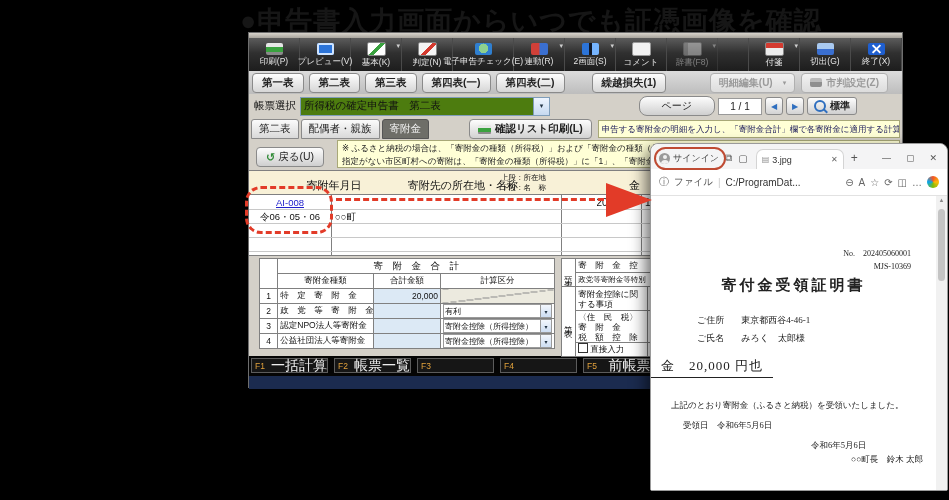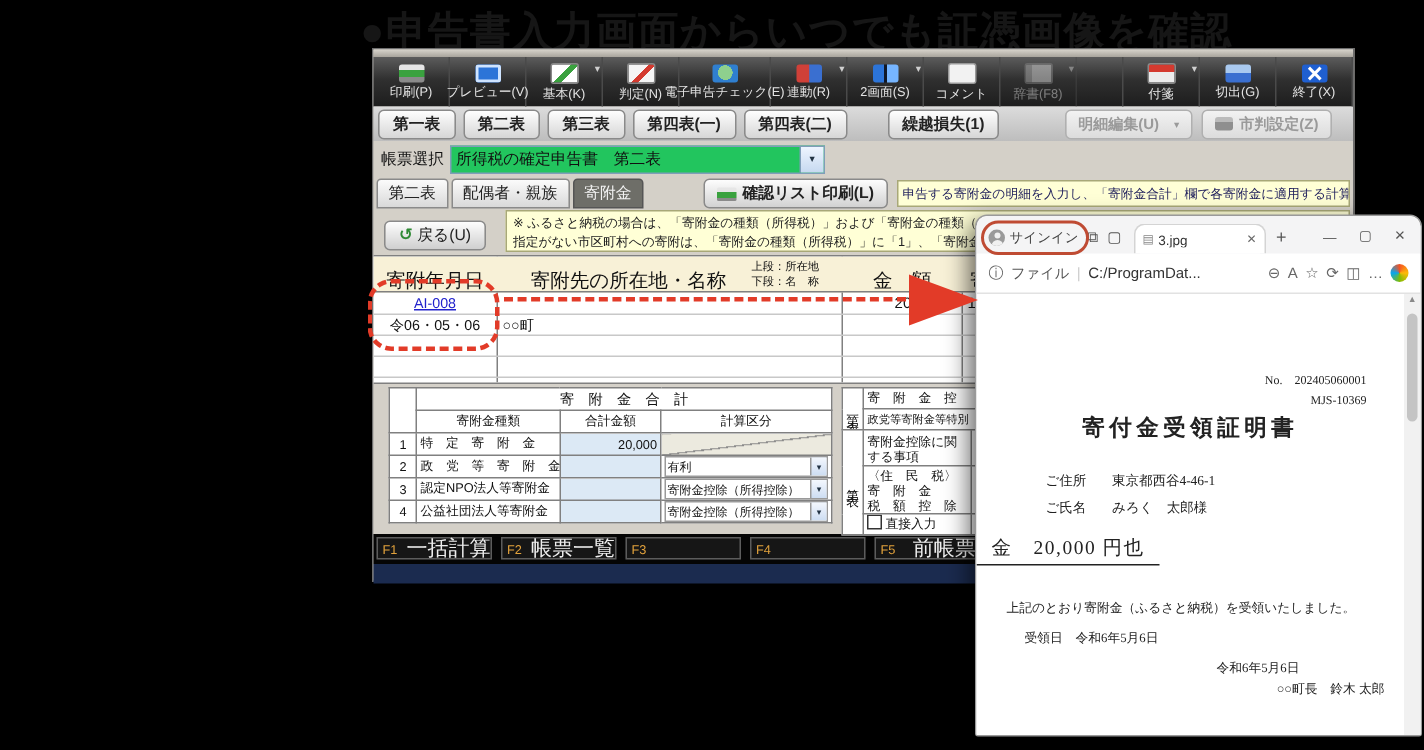--- a/index.html
+++ b/index.html
@@ -41,21 +41,21 @@
             border:1px solid #8a8a8a;border-radius:4px;padding:2px 9px;margin-right:5px;white-space:nowrap;cursor:pointer;}
   .lossbtn{margin-left:22px;}
   .rightbtns{margin-left:auto;display:flex;align-items:flex-end;padding-right:14px;font-weight:bold;}
   .graybtn{font-size:10px;color:#9a9a9a;background:linear-gradient(#f2f2f2,#dcdcdc);border:1px solid #b0b0b0;
            border-radius:4px;padding:2px 8px;margin-left:6px;display:flex;align-items:center;gap:4px;white-space:nowrap;}
   .stamp{width:12px;height:9px;background:linear-gradient(#bbb 40%,#8f8f8f 40%);border-radius:2px;}
   .ddg{font-size:7px;color:#9a9a9a;margin-left:6px;}
   
   .row2{height:24px;display:flex;align-items:center;padding-left:5px;background:#d4d0c8;}
   .flabel{font-size:10.5px;color:#111;margin-right:4px;white-space:nowrap;}
-  .fselect{width:248px;height:17px;background:#22c55e;border:1px solid #7f9db9;display:flex;align-items:center;}
+  .fselect{width:248px;height:17px;background:#4d7c0f;border:1px solid #7f9db9;display:flex;align-items:center;}
   .fselect .fval{flex:1;font-size:10.5px;color:#111;padding-left:3px;white-space:nowrap;overflow:hidden;}
   .selarr{width:15px;height:100%;background:linear-gradient(#eef5ff,#c6d9f0);border-left:1px solid #7f9db9;
           display:flex;align-items:center;justify-content:center;font-size:7px;color:#234;}
   .pager{margin-left:auto;display:flex;align-items:center;padding-right:45px;gap:3px;}
   .pagebtn{font-size:10px;color:#222;background:linear-gradient(#fdfdfd,#cfcfcf);border:1px solid #8a8a8a;
            border-radius:8px;padding:2px 22px;white-space:nowrap;}
   .pagedisp{width:42px;height:15px;background:#fff;border:1px solid #999;font-size:10px;color:#222;
             text-align:center;line-height:15px;}
   .navbtn{width:16px;height:16px;background:linear-gradient(#fdfdfd,#d3d3d3);border:1px solid #8a8a8a;
           border-radius:3px;font-size:8px;color:#2f6fbf;display:flex;align-items:center;justify-content:center;}
@@ -77,21 +77,21 @@
   .row4{height:30px;position:relative;background:#d4d0c8;}
   .backbtn{position:absolute;left:7px;top:7px;display:flex;align-items:center;gap:3px;font-size:10.5px;color:#222;
            background:linear-gradient(#fdfdfd,#cfcfcf);border:1px solid #8a8a8a;border-radius:4px;padding:2px 9px;}
   .backbtn .barrow{color:#2f8a35;font-weight:bold;font-size:11px;line-height:10px;}
   .note{position:absolute;left:88px;top:0px;right:2px;bottom:2px;background:#ffffd6;border:1px solid #a8a878;
         font-size:8.5px;color:#222;line-height:13px;padding:1px 4px;overflow:hidden;white-space:nowrap;}
   
   .mtable{height:84px;position:relative;background:#fff;border-top:1px solid #808080;border-bottom:1px solid #808080;overflow:hidden;}
   .mcol{position:absolute;top:0;bottom:0;border-right:1px solid #808080;}
   .mth{position:absolute;left:0;right:0;top:0;height:24px;background:#f8f1d7;border-bottom:1px solid #808080;box-sizing:border-box;}
-  .hcell{position:absolute;font-size:13px;color:#111;text-align:center;}
+  .hcell{position:absolute;font-size:11px;color:#111;text-align:center;padding-left:44px;}
   .hhint{position:absolute;font-size:7.5px;color:#111;line-height:8px;text-align:center;}
   .hline{position:absolute;left:0;right:0;height:1px;background:#c8c8c8;}
   .doclink{position:absolute;left:0;width:82px;top:26px;font-size:9.5px;color:#2222cc;text-decoration:underline;text-align:center;cursor:pointer;}
   .mdate{position:absolute;left:0;width:82px;top:40px;font-size:9.5px;color:#111;text-align:center;}
   .mname{position:absolute;left:86px;top:40px;font-size:9.5px;color:#111;}
   .mamount{position:absolute;left:312px;width:66px;top:26px;font-size:10px;color:#111;text-align:right;}
   .mkind{position:absolute;left:396px;top:26px;font-size:10px;color:#111;}
   
   .bottom{height:96px;position:relative;background:#d4d0c8;}
   table.grid{border-collapse:collapse;table-layout:fixed;background:#fff;}
@@ -250,20 +250,30 @@
         </span>
       </span>
     </div>
 
     <div class="row2">
       <span class="flabel">帳票選択</span>
       <span class="fselect">
         <span class="fval">所得税の確定申告書　第二表</span>
         <span class="selarr">▾</span>
       </span>
+      <span class="pager">
+        <span class="pagebtn">ページ</span>
+        <span class="pagedisp">1 / 1</span>
+        <span class="navbtn">◀</span>
+        <span class="navbtn">▶</span>
+        <span class="zoombtn">
+          <span class="mag"></span>
+          <span>標準</span>
+        </span>
+      </span>
     </div>
 
     <div class="row3">
       <span class="subtab">第二表</span>
       <span class="subtab">配偶者・親族</span>
       <span class="subtab active">寄附金</span>
       <span class="printbtn">
         <span class="miniprint"></span>
         <span>確認リスト印刷(L)</span>
       </span>

